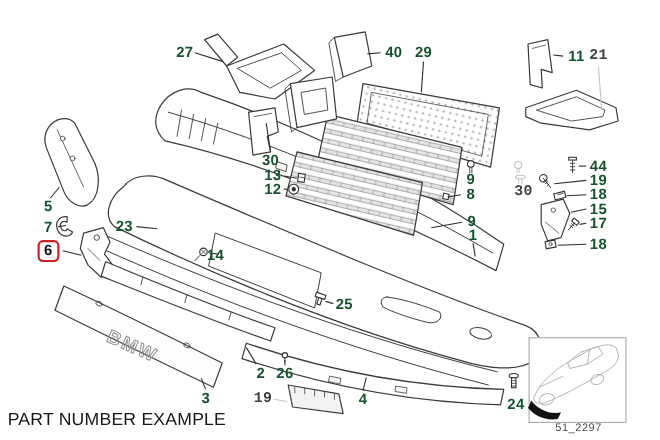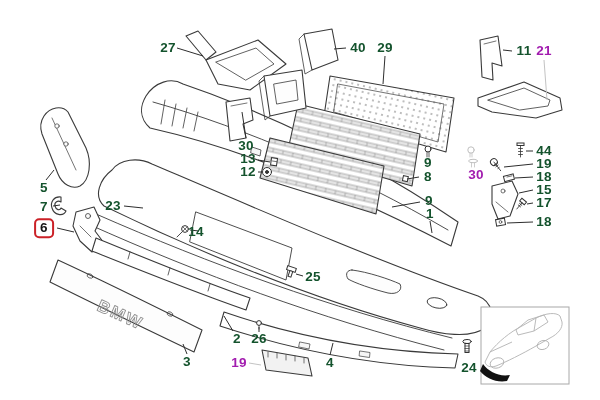--- a/index.html
+++ b/index.html
@@ -6,21 +6,21 @@
   .screen{
     position:relative;width:600px;height:400px;background:#ffffff;
     font-family:"Liberation Sans",sans-serif;overflow:hidden;
   }
   .art{position:absolute;left:0;top:0;}
   .co{
     position:absolute;transform:translate(-50%,-50%);
     font-size:13.5px;font-weight:bold;color:#14532d;letter-spacing:.3px;
     line-height:1;white-space:nowrap;cursor:default;
   }
-  .co.muted{color:#a21caf;}
+  .co.muted{color:#404040;font-family:Liberation Mono, monospace;}
   .co.sel{
     color:#141414;border:2px solid #cb2127;border-radius:5px;
     padding:1px 4px;background:#fff;
   }
   .footer-label{
     position:absolute;left:7px;top:373px;font-size:16px;color:#161616;
     letter-spacing:.2px;
   }
   .inset-code{
     position:absolute;left:481px;top:384px;width:90px;text-align:center;
@@ -284,13 +284,15 @@
   <div class="co muted" style="left:476px;top:175px">30</div>
   <div class="co" style="left:196px;top:232px">14</div>
   <div class="co" style="left:313px;top:277px">25</div>
   <div class="co" style="left:237px;top:339px">2</div>
   <div class="co" style="left:259px;top:339px">26</div>
   <div class="co muted" style="left:239px;top:363px">19</div>
   <div class="co" style="left:330px;top:363px">4</div>
   <div class="co" style="left:187px;top:362px">3</div>
   <div class="co" style="left:469px;top:368px">24</div>
 
+  <div class="footer-label">PART NUMBER EXAMPLE</div>
+  <div class="inset-code">51_2297</div>
 </div>
 
 </body></html>

